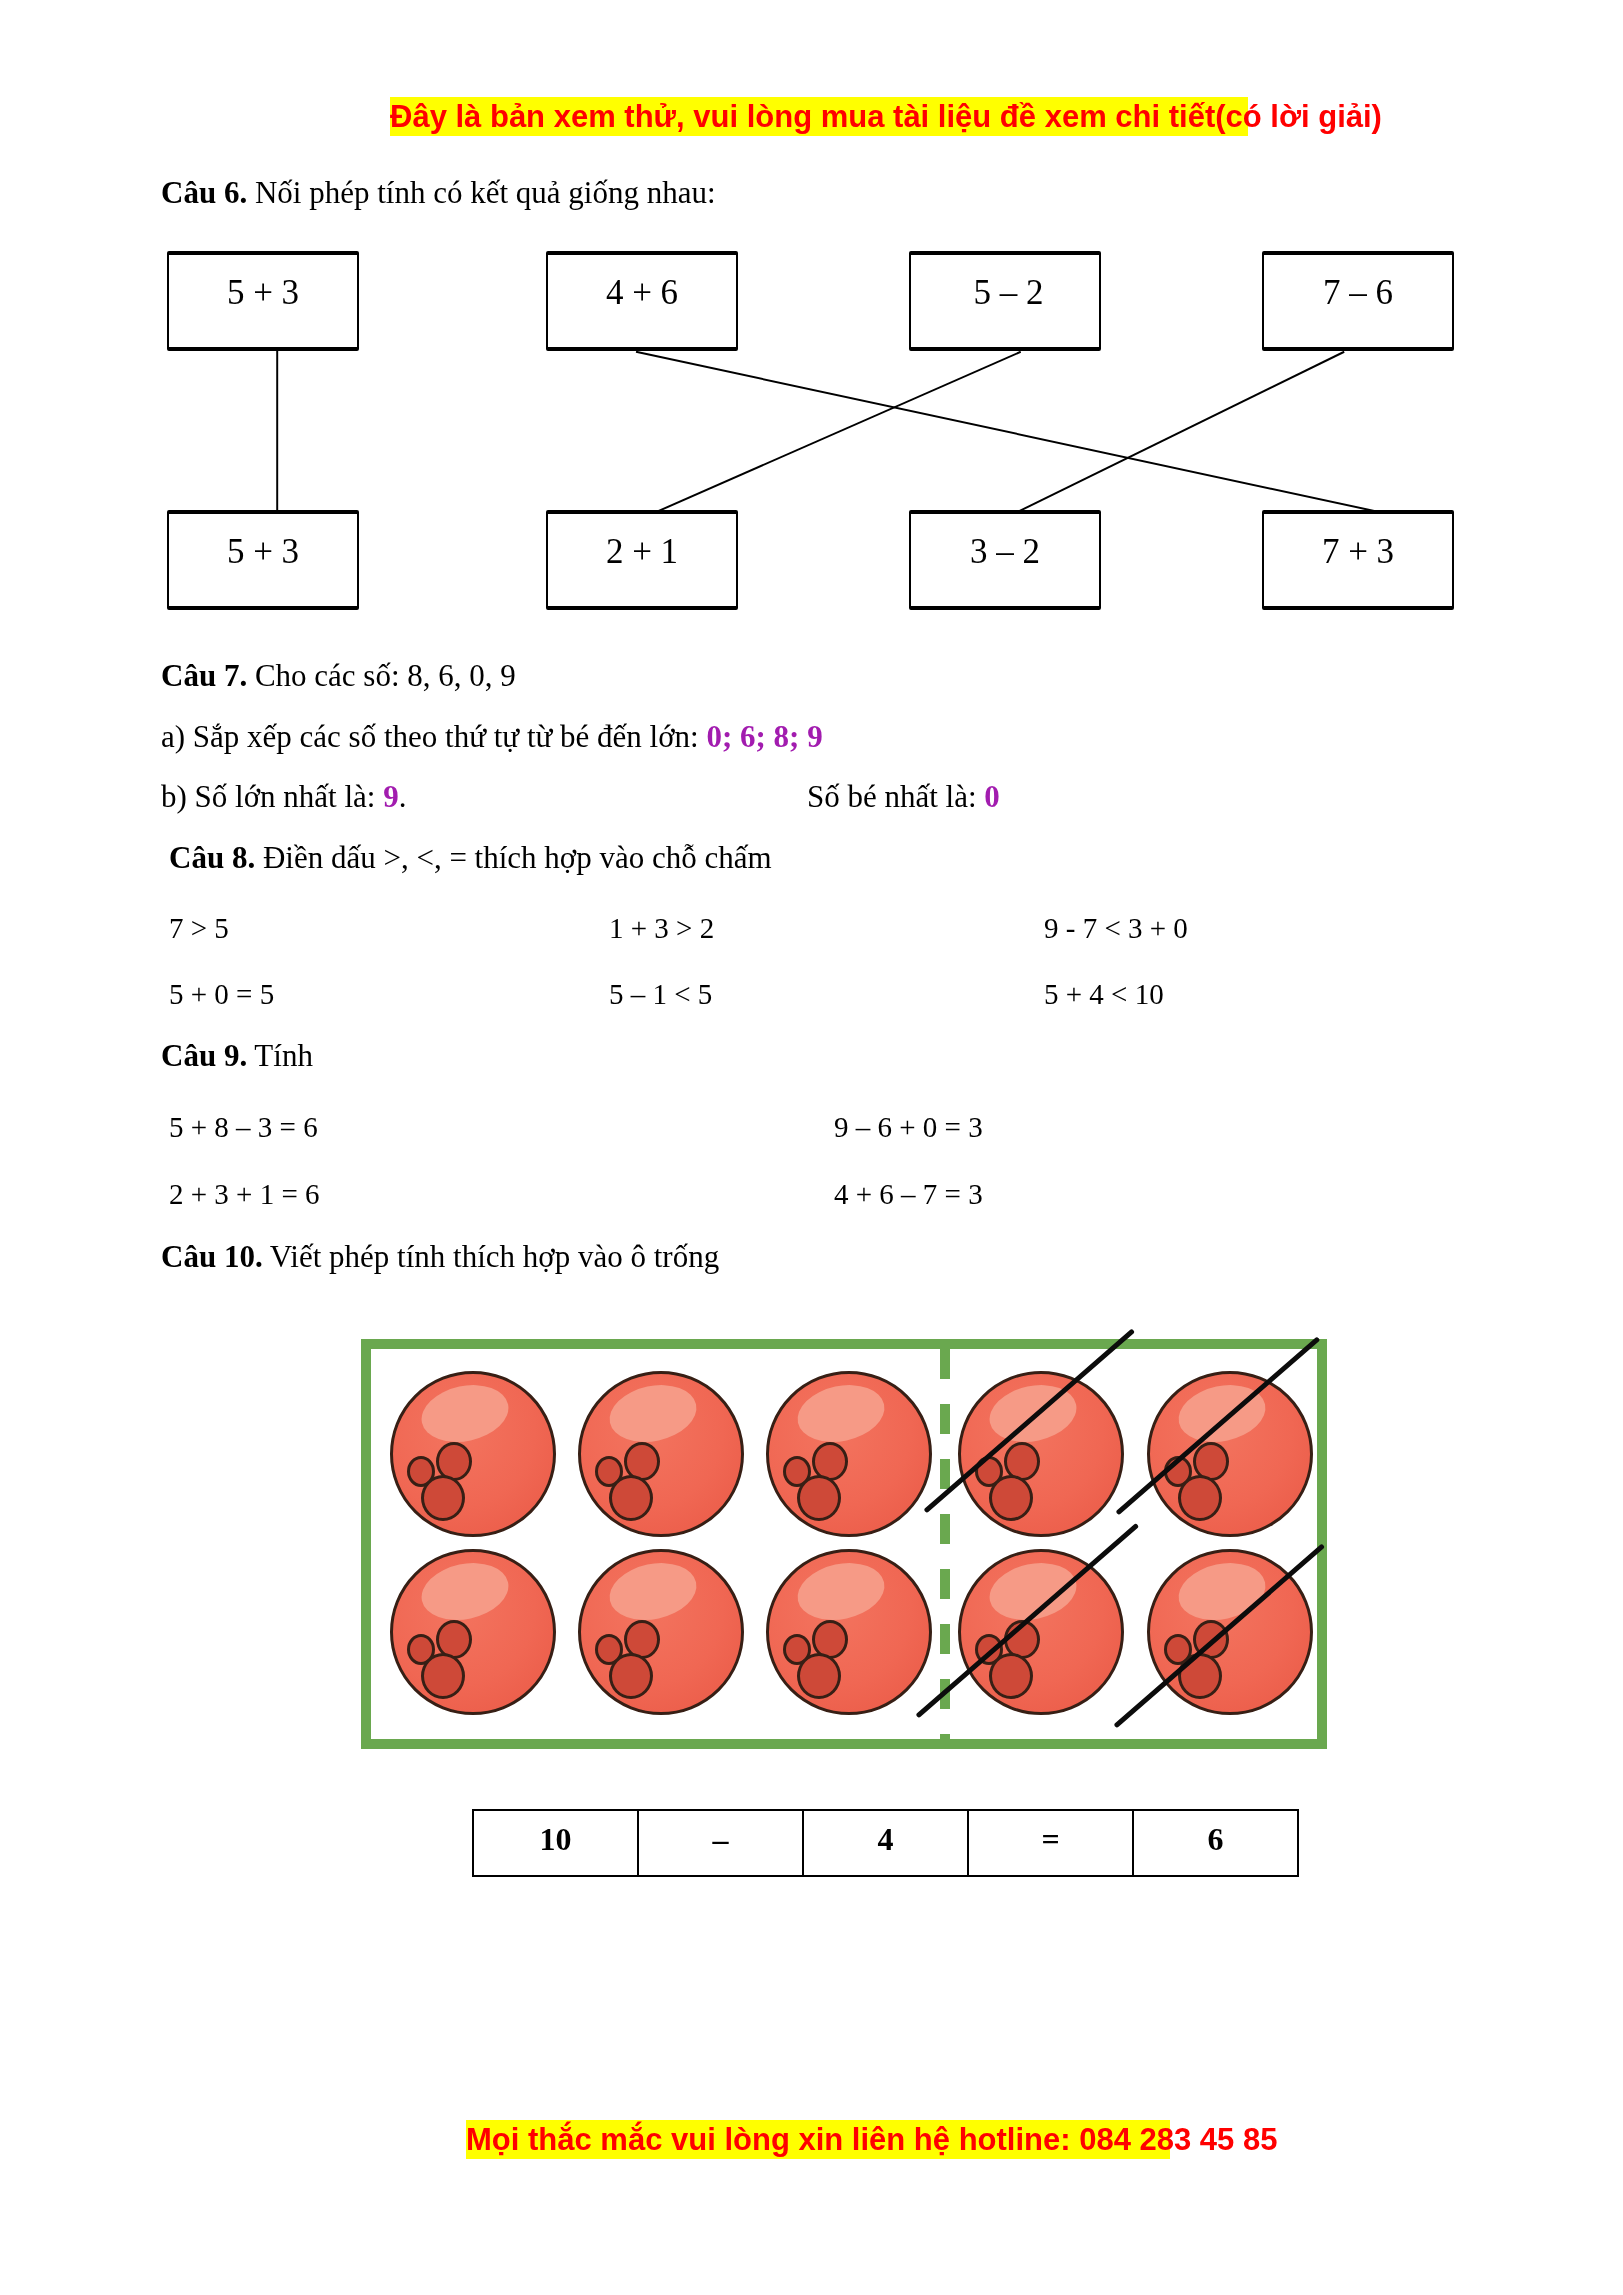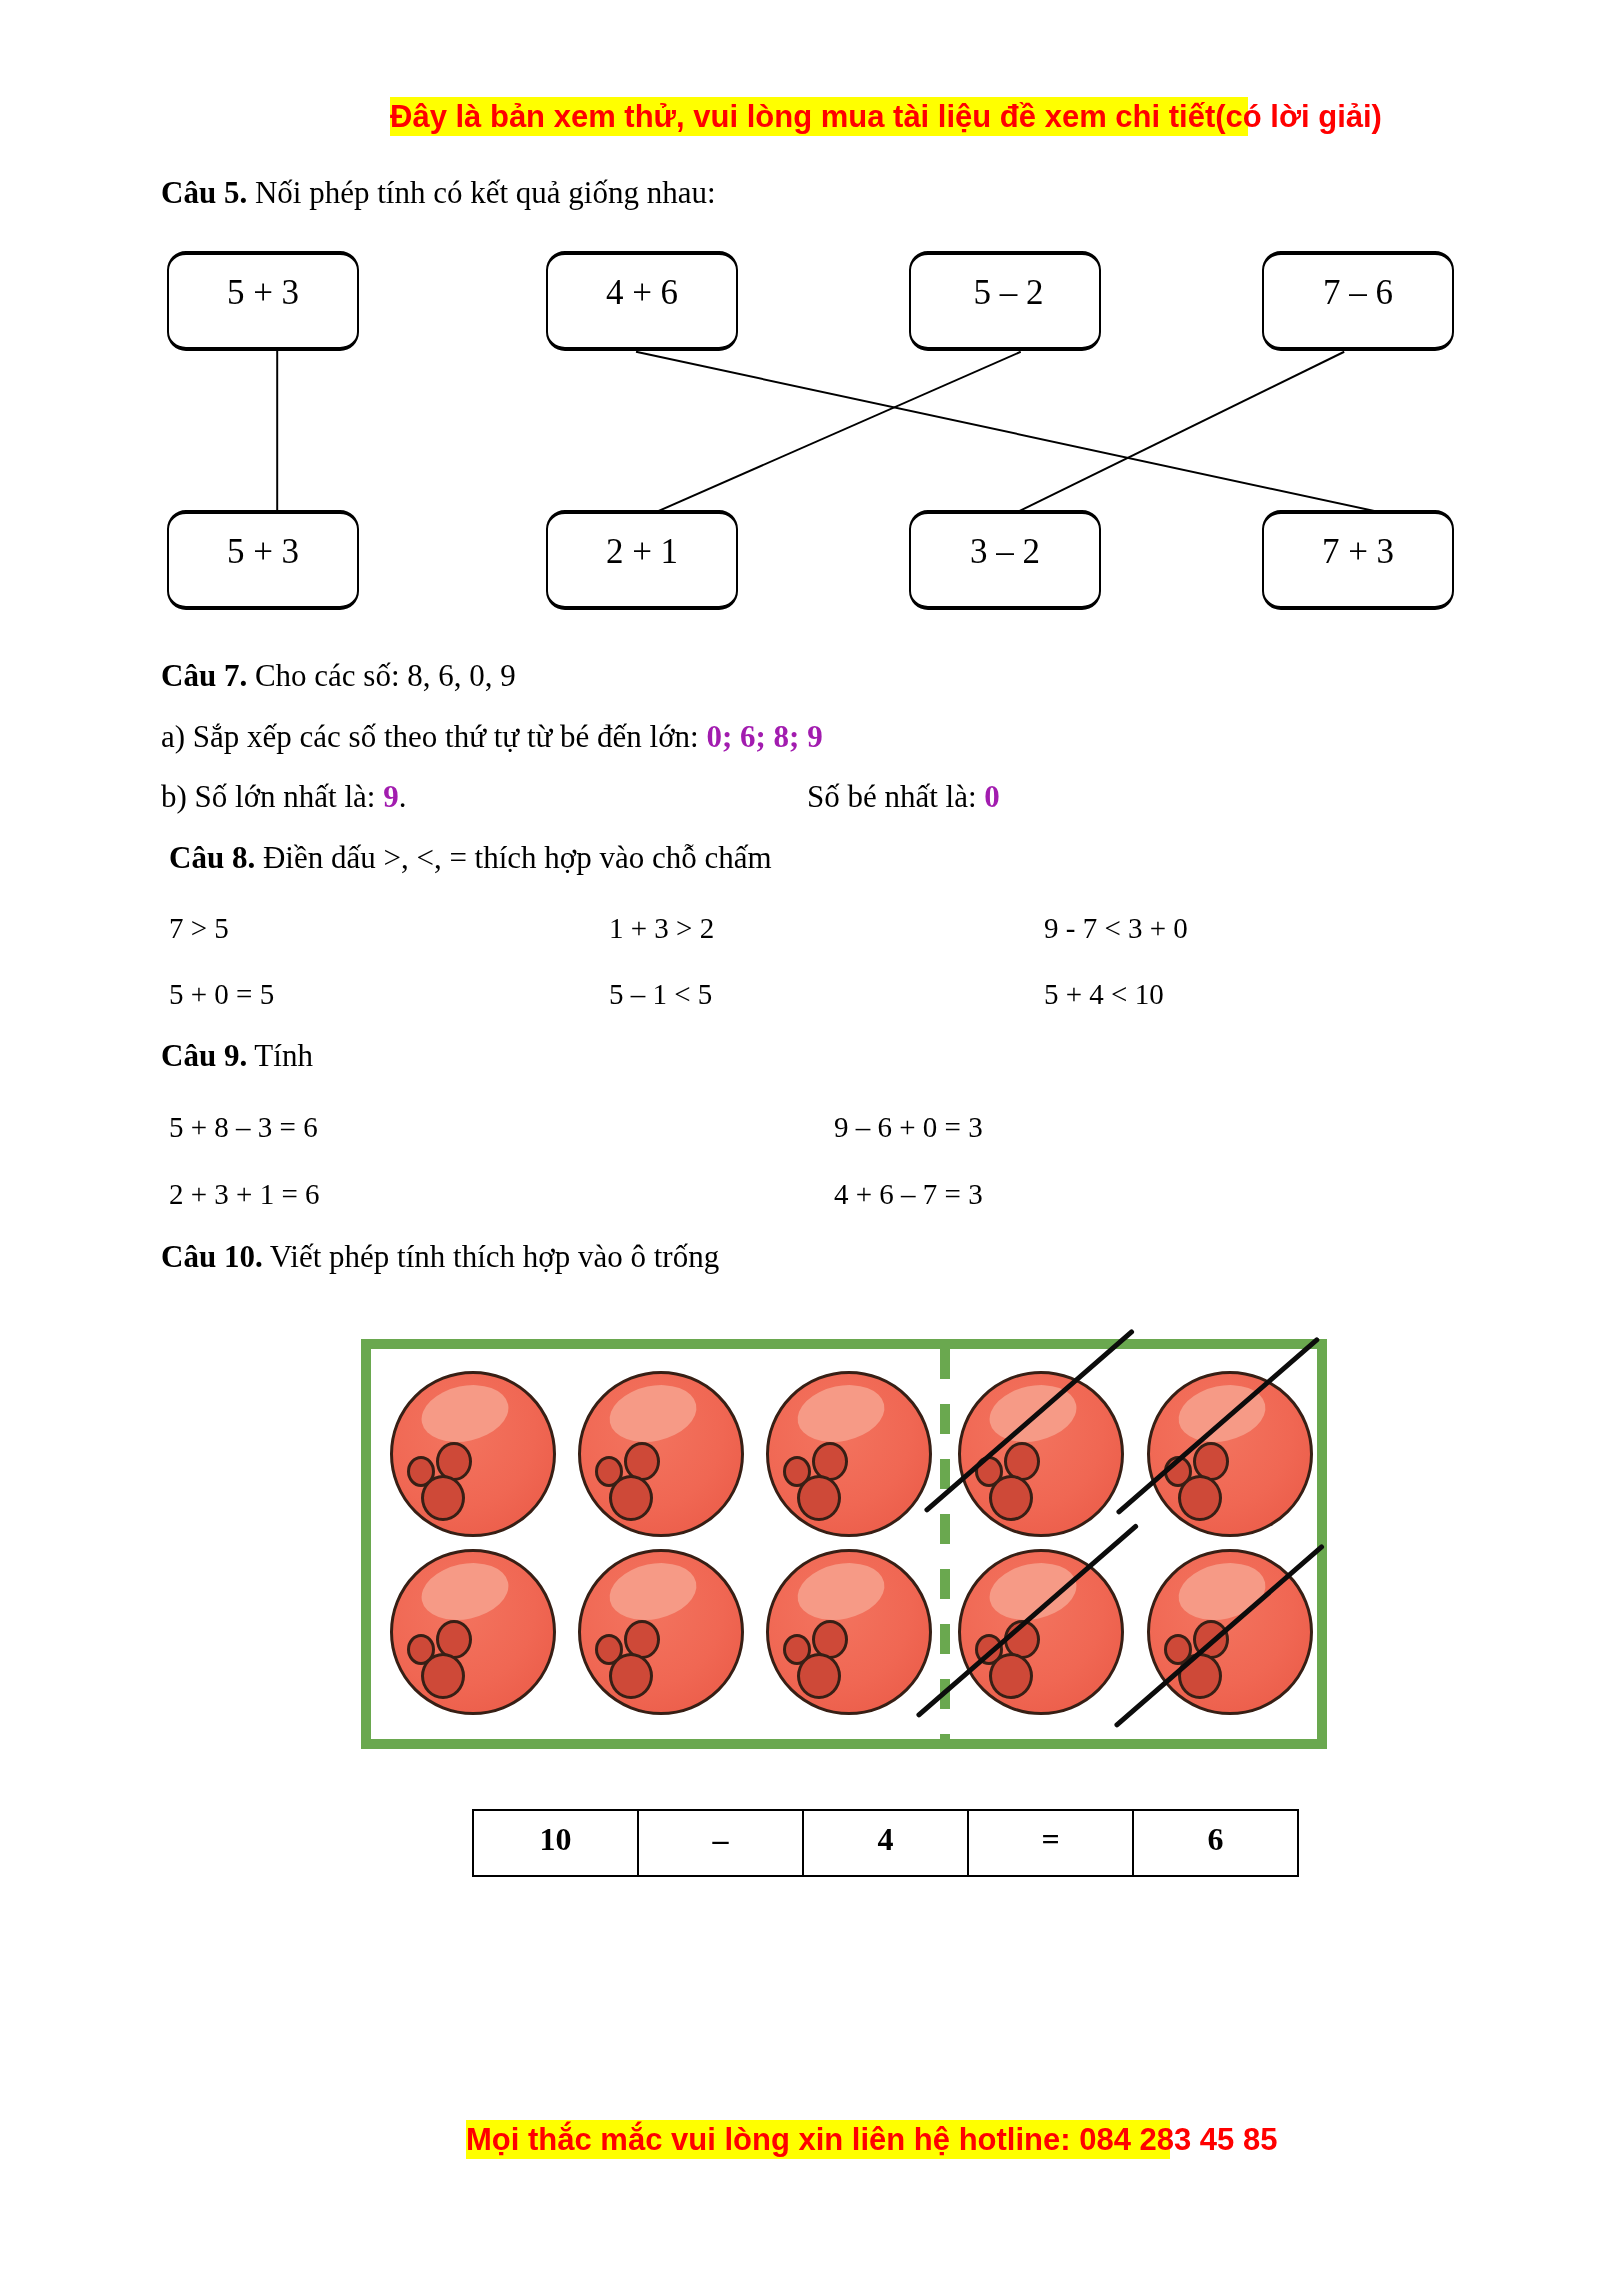--- a/index.html
+++ b/index.html
@@ -24,21 +24,21 @@
   #l7b2{position:absolute;left:646px;top:0;}
   #h8{left:169px;top:839px;}
   #c8a{left:169px;top:909px;} #c8b{left:609px;top:909px;} #c8c{left:1044px;top:909px;}
   #c8d{left:169px;top:975px;} #c8e{left:609px;top:975px;} #c8f{left:1044px;top:975px;}
   #h9{left:161px;top:1037px;}
   #c9a{left:169px;top:1108px;} #c9b{left:834px;top:1108px;}
   #c9c{left:169px;top:1175px;} #c9d{left:834px;top:1175px;}
   #h10{left:161px;top:1238px;}
 
   .box{position:absolute;width:192px;height:100px;box-sizing:border-box;
-       border:2.4px solid #000;border-top-width:4.7px;border-bottom-width:4.7px;border-radius:19px;
+       border:2.4px solid #000;border-top-width:4.7px;border-bottom-width:4.7px;border-radius:2px;
        display:flex;align-items:center;justify-content:center;padding-bottom:15.7px;
        font-size:35px;background:#fff;z-index:2;}
   #bt1{left:167px;top:251px;} #bt2{left:546px;top:251px;font-family:Liberation Serif, serif;} #bt3{left:909px;top:251px;padding-left:7px;} #bt4{left:1262px;top:251px;}
   #bb1{left:167px;top:510px;} #bb2{left:546px;top:510px;} #bb3{left:909px;top:510px;} #bb4{left:1262px;top:510px;}
 
   .overlay{position:absolute;left:0;top:0;z-index:3;pointer-events:none;}
 
   .picture{position:absolute;left:361px;top:1339px;width:966px;height:410px;
            border:10.2px solid #6aa84f;box-sizing:border-box;z-index:1;}
   .dash-sep{position:absolute;left:940px;top:1349px;width:10.2px;height:390px;z-index:2;
@@ -71,21 +71,21 @@
   .eq-cell:last-child{border-right:none;}
 </style>
 </head>
 <body>
 
 <div class="page">
 
   <div class="banner" id="banner-top">Đây là bản xem thử, vui lòng mua tài liệu đề xem chi tiết(có lời giải)</div>
 
   <div class="tline" id="h6">
-    <span class="b">Câu 5.</span><span> Nối phép tính có kết quả giống nhau:</span>
+    <span class="b">Câu 6.</span><span> Nối phép tính có kết quả giống nhau:</span>
   </div>
 
   <div class="box" id="bt1">5 + 3</div>
   <div class="box" id="bt2">4 + 6</div>
   <div class="box" id="bt3">5 – 2</div>
   <div class="box" id="bt4">7 – 6</div>
 
   <div class="box" id="bb1">5 + 3</div>
   <div class="box" id="bb2">2 + 1</div>
   <div class="box" id="bb3">3 – 2</div>

